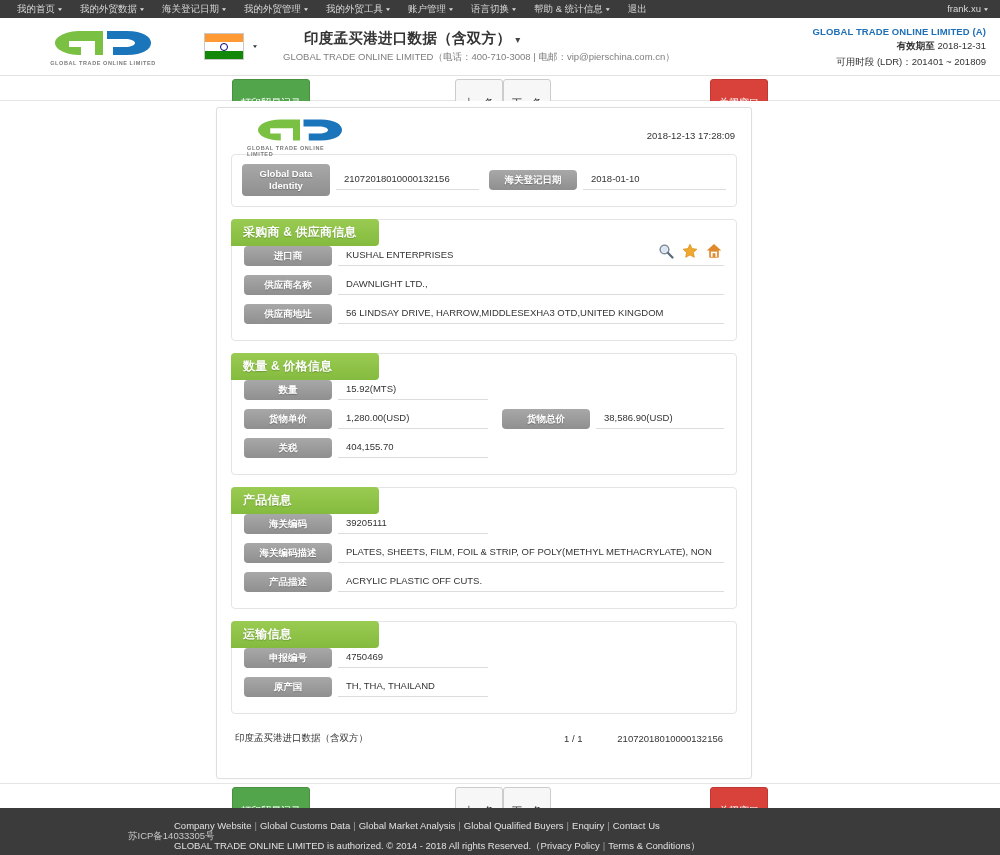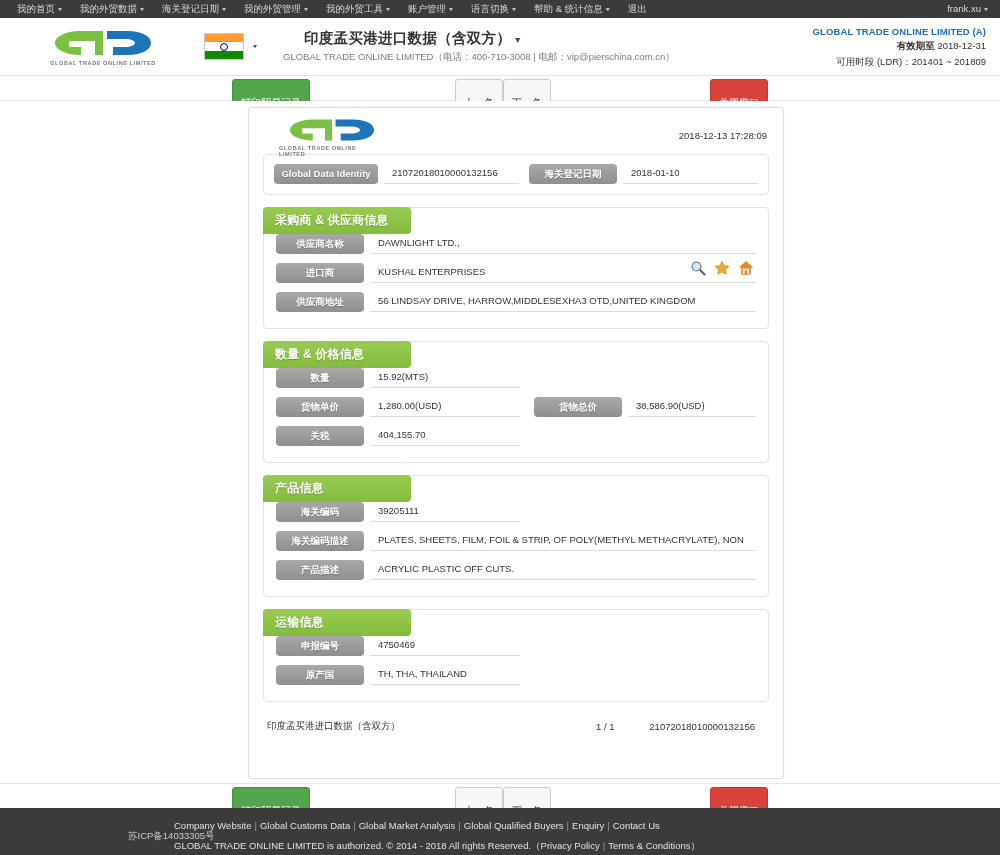--- a/index.html
+++ b/index.html
@@ -169,21 +169,21 @@
   }
 
   
   .doc-outer {
     position: relative;
     background: #fff;
     height: 682px;
   }
   .doc {
     position: absolute;
-    left: 248px;
+    left: 216px;
     top: 6px;
     width: 536px;
     height: 672px;
     background: #fff;
     border: 1px solid #dedede;
     border-radius: 3px;
     box-shadow: 0 0 2px rgba(0,0,0,0.04);
   }
   .doc-head {
     display: flex;
@@ -212,21 +212,21 @@
     color: #fff;
     font-size: 9.5px;
     font-weight: bold;
     text-align: center;
     border-radius: 4px;
     padding: 4px 0;
     line-height: 12px;
     flex: none;
     text-shadow: 0 1px 1px rgba(0,0,0,0.25);
   }
-  .pill.w-gdi { width: 104px; }
+  .pill.w-gdi { width: 88px; }
   .pill.w-std { width: 88px; }
   .field {
     flex: 1;
     border-bottom: 1px solid #dcdcdc;
     font-size: 9.5px;
     color: #333;
     padding: 0 0 3px 8px;
     margin-left: 6px;
     line-height: 15px;
     white-space: nowrap;
@@ -398,44 +398,44 @@
     <div class="ident-box">
       <span class="pill w-gdi">Global Data Identity</span>
       <span class="field">21072018010000132156</span>
       <span class="pill w-std" style="margin-left:10px;">海关登记日期</span>
       <span class="field">2018-01-10</span>
     </div>
 
     <div id="sections-host">
         <div class="section">
           <div class="sec-title">采购商 &amp; 供应商信息</div>
-          <div class="row">
-            <span class="pill w-std">供应商名称</span>
-            <span class="field">DAWNLIGHT LTD.,</span>
-          </div>
           <div class="row">
             <span class="pill w-std">进口商</span>
             <span class="field">KUSHAL ENTERPRISES</span>
             <span class="icons">
               <span class="ic"><svg viewBox="0 0 16 16" width="16" height="16">
                   <circle cx="6.5" cy="6.5" r="4.3" fill="none" stroke="#7f8c9b" stroke-width="1.6"></circle>
                   <circle cx="6.5" cy="6.5" r="3.1" fill="#d9e6f2"></circle>
                   <line x1="9.8" y1="9.8" x2="14.5" y2="14.5" stroke="#5a6b7a" stroke-width="2.2" stroke-linecap="round"></line>
                 </svg></span>
               <span class="ic"><svg viewBox="0 0 16 16" width="16" height="16">
                   <path d="M8 1.2 L10.1 5.6 L14.9 6.2 L11.4 9.5 L12.3 14.3 L8 12 L3.7 14.3 L4.6 9.5 L1.1 6.2 L5.9 5.6 Z" fill="#f0a82e" stroke="#d68d14" stroke-width="0.7"></path>
                 </svg></span>
               <span class="ic"><svg viewBox="0 0 16 16" width="16" height="16">
                   <path d="M8 1 L15.3 7.6 L12.8 7.6 L12.8 14.6 L3.2 14.6 L3.2 7.6 L0.7 7.6 Z" fill="#e08a2e"></path>
                   <rect x="4.6" y="8.2" width="6.8" height="6" fill="#fdfdfd" stroke="#e08a2e" stroke-width="0.7"></rect>
                   <rect x="6.6" y="10.2" width="2.8" height="4" fill="#e08a2e"></rect>
                 </svg></span>
             </span>
           </div>
           <div class="row">
+            <span class="pill w-std">供应商名称</span>
+            <span class="field">DAWNLIGHT LTD.,</span>
+          </div>
+          <div class="row">
             <span class="pill w-std">供应商地址</span>
             <span class="field">56 LINDSAY DRIVE, HARROW,MIDDLESEXHA3 OTD,UNITED KINGDOM</span>
           </div>
         </div>
         <div class="section">
           <div class="sec-title">数量 &amp; 价格信息</div>
           <div class="row">
             <span class="pill w-std">数量</span>
             <span class="field short">15.92(MTS)</span>
           </div>

